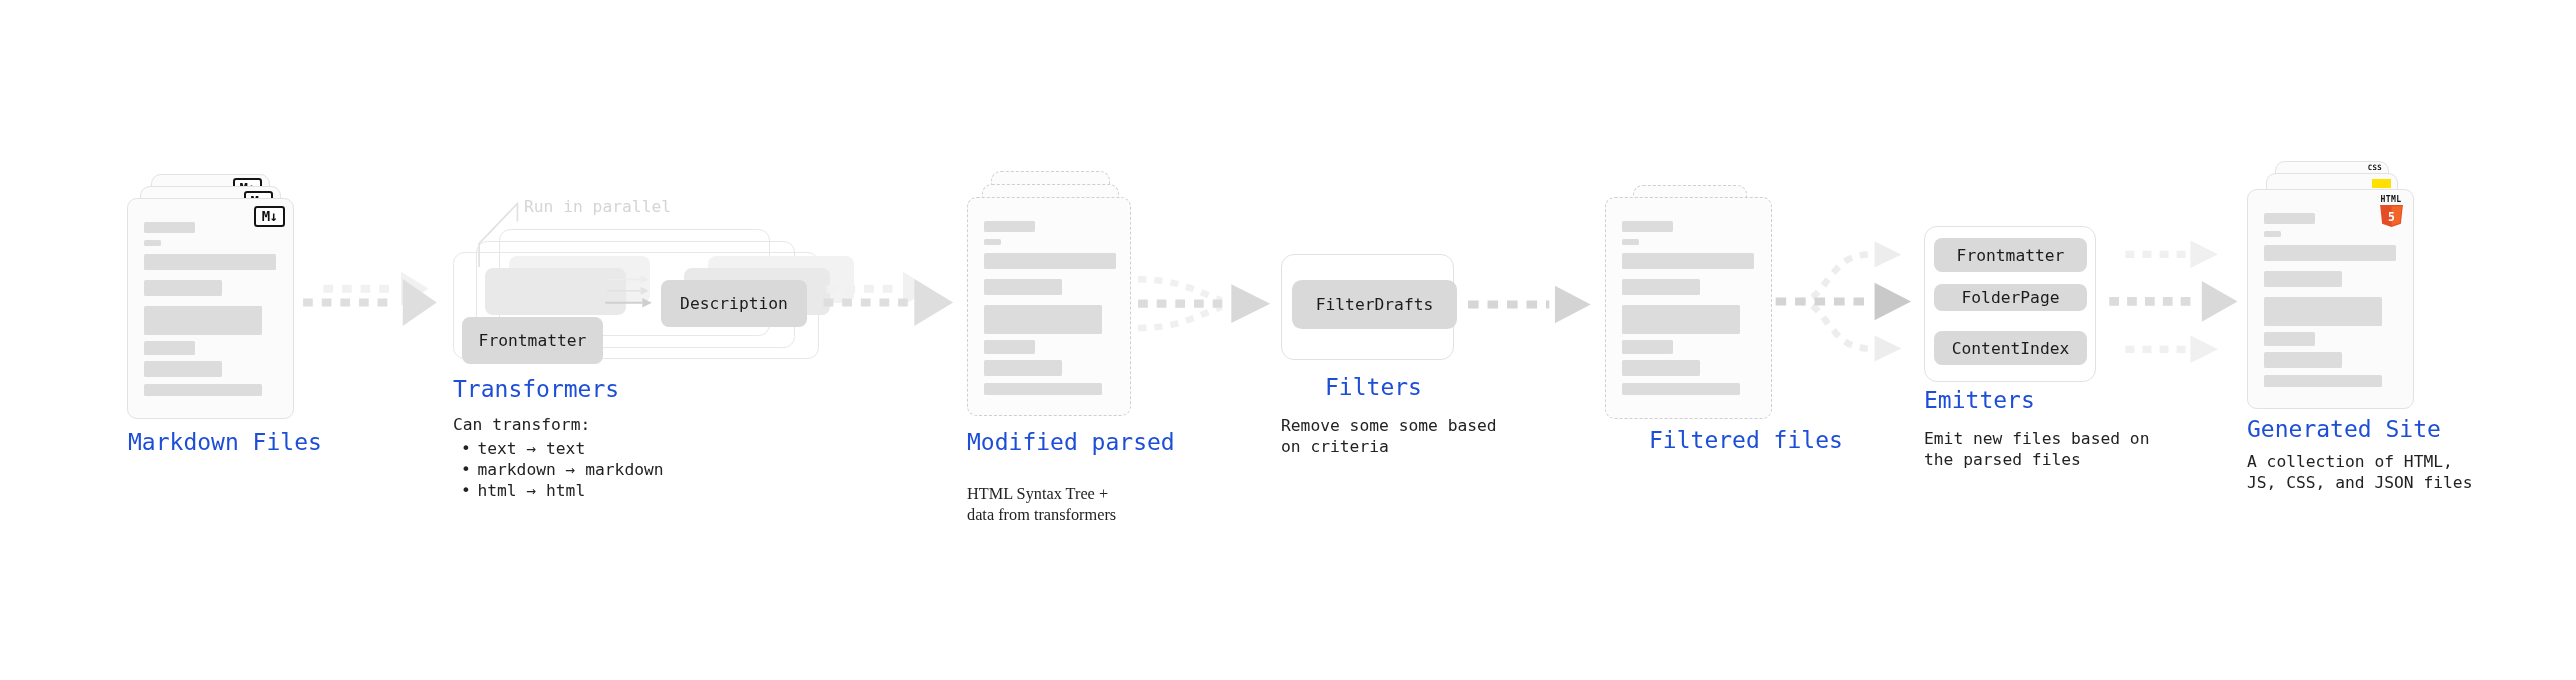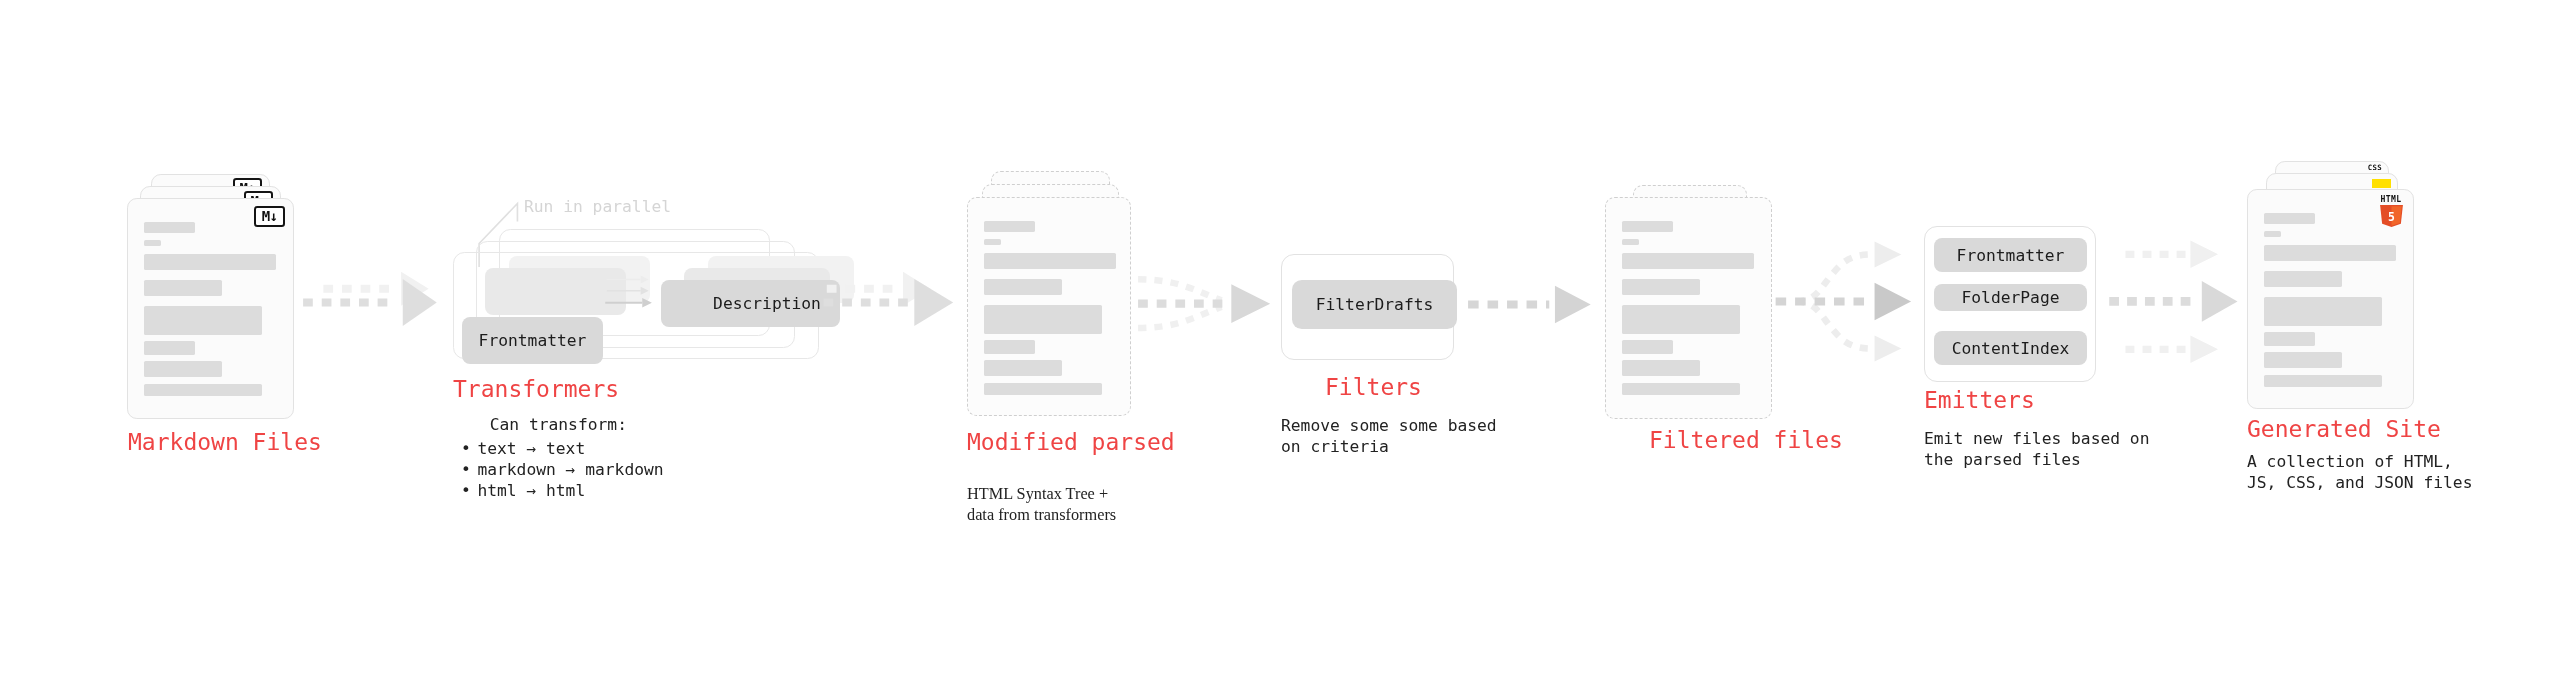--- a/index.html
+++ b/index.html
@@ -17,25 +17,25 @@
     font-weight:bold;font-size:14px;letter-spacing:-0.8px;color:#111;
     display:flex;align-items:center;justify-content:center;box-sizing:border-box;}
   
   .frame{position:absolute;border:1.6px solid #e7e7e7;border-radius:11.4px;background:transparent;box-sizing:border-box;}
   .panel{position:absolute;border:1.6px solid #e2e2e2;border-radius:13px;background:#ffffff;box-sizing:border-box;}
   .node{position:absolute;background:#d9d9d9;border-radius:8.1px;font-size:16.3px;color:#1c1c1c;
     display:flex;align-items:center;justify-content:center;white-space:nowrap;}
   .node.ghost1{background:#e9e9e9;}
   .node.ghost2{background:#f2f2f2;}
   
-  .title{position:absolute;font-size:23px;line-height:1.1;color:#ef4444;white-space:nowrap;}
+  .title{position:absolute;font-size:23px;line-height:1.1;color:#1d4ed8;white-space:nowrap;}
   .caption{position:absolute;font-size:16.3px;line-height:21px;color:#222222;white-space:pre-line;}
   .callout-text{position:absolute;font-size:16.3px;color:#d5d5d5;white-space:nowrap;}
   .bullets-block{position:absolute;font-size:16.3px;line-height:21px;color:#222222;}
-  .bullets-block .bhead{margin:0 0 3.3px 0;text-align:center;}
+  .bullets-block .bhead{margin:0 0 3.3px 0;}
   .bullets-block ul{list-style:none;margin:0;padding:0;}
   .bullets-block li{position:relative;padding-left:24.4px;}
   .bullets-block .dot{position:absolute;left:8.1px;}
   
   .cssicon{position:absolute;width:23px;text-align:center;}
   .cssicon .csstxt{font-size:7.3px;font-weight:bold;color:#111;line-height:8.1px;letter-spacing:0.4px;}
   .cssicon .cssbar{width:21px;height:3.3px;background:#2f6fde;border-radius:0.8px;margin:0.8px auto 0 auto;}
   .jsicon{position:absolute;width:18.7px;height:9px;background:#ffe000;}
   .htmlicon{position:absolute;width:24.4px;text-align:center;}
   .htmlicon .htmltxt{font-size:8.1px;font-weight:bold;color:#111;line-height:9px;letter-spacing:0.4px;}
@@ -88,21 +88,21 @@
 
     <div class="frame" style="left:499px;top:229px;width:271px;height:107px;"></div>
     <div class="frame" style="left:476px;top:241px;width:319px;height:107px;"></div>
     <div class="frame" style="left:453px;top:252px;width:366px;height:107px;"></div>
 
     <div class="node ghost2" style="left:509px;top:256px;width:141px;height:47px;"></div>
     <div class="node ghost2" style="left:708px;top:256px;width:146px;height:47px;"></div>
     <div class="node ghost1" style="left:485px;top:268px;width:141px;height:47px;"></div>
     <div class="node ghost1" style="left:684px;top:268px;width:146px;height:47px;"></div>
     <div class="node" style="left:462px;top:280px;width:141px;height:47px;margin-top:37px;">Frontmatter</div>
-    <div class="node" style="left:661px;top:280px;width:146px;height:47px;padding-left:33px;">Description</div>
+    <div class="node" style="left:661px;top:280px;width:146px;height:47px;">Description</div>
 
     <svg style="left:605px;top:273px;" width="52" height="37" viewBox="0 0 64 46">
       <line x1="2" y1="8" x2="44" y2="8" stroke="#ececec" stroke-width="2"></line>
         <polygon points="44,3 44,13 54,8" fill="#ececec"></polygon>
       <line x1="2" y1="22" x2="44" y2="22" stroke="#e2e2e2" stroke-width="2"></line>
         <polygon points="44,17 44,27 54,22" fill="#e2e2e2"></polygon>
       <line x1="0" y1="37" x2="46" y2="37" stroke="#cfcfcf" stroke-width="2.5"></line>
         <polygon points="46,31 46,43 58,37" fill="#cfcfcf"></polygon>
     </svg>
 

